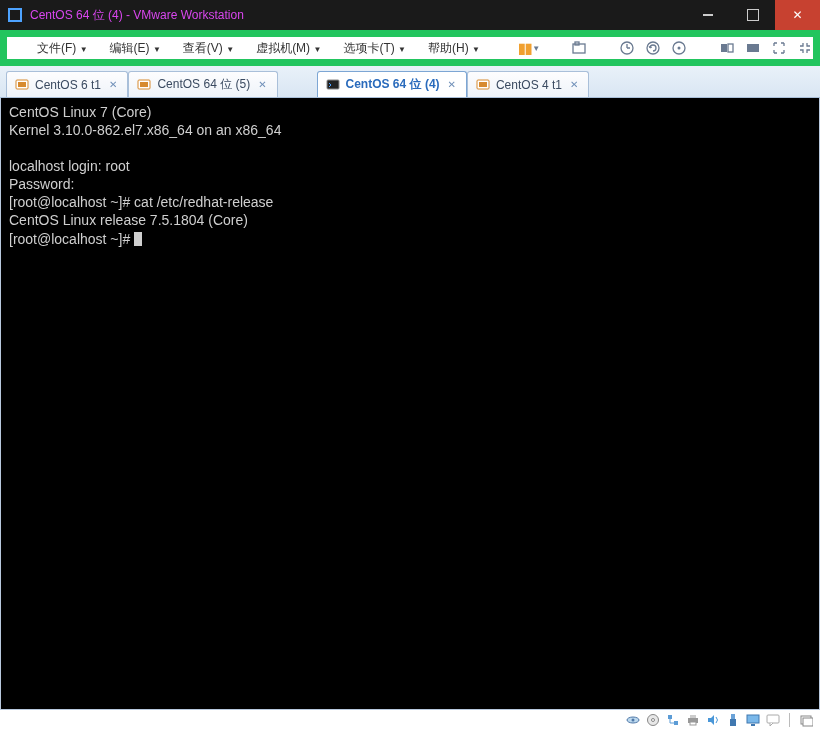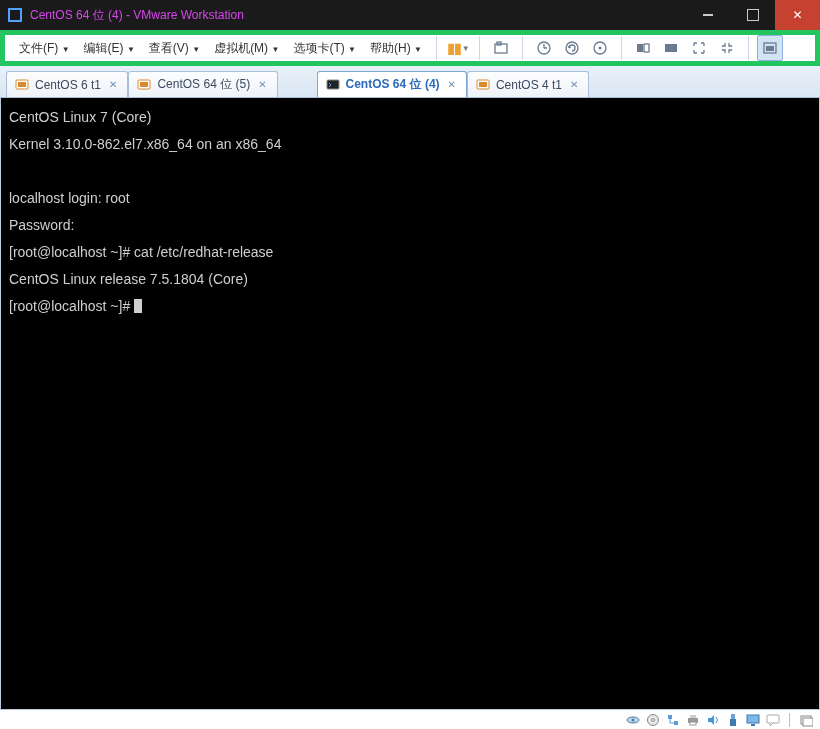--- a/index.html
+++ b/index.html
@@ -6,40 +6,40 @@
   body { width: 820px; height: 729px; background: #fff; overflow: hidden; }
   .titlebar { height: 30px; background: #1a1a1a; color: #d946ef; display: flex; align-items: center; padding-left: 8px; font-size: 12px; }
   .titlebar .app-icon { width: 14px; height: 14px; border: 2px solid #4da3ff; background: #1a1a1a; margin-right: 8px; }
   .titlebar .title-text { flex: 1; }
   .titlebar .win-btn { width: 45px; height: 30px; display: flex; align-items: center; justify-content: center; color: #ccc; font-size: 14px; }
   .titlebar .win-btn.close { background: #c74130; color: #fff; }
   .titlebar .win-btn.min::after { content:""; width:10px; height:2px; background:#ccc; }
   .titlebar .win-btn.max::after { content:""; width:10px; height:10px; border:1.5px solid #ccc; }
   .titlebar .win-btn.close::after { content:"✕"; font-size:12px; }
 
-  .menubar { height: 36px; background: #fff; border: 5px solid #22c55e; display: flex; align-items: center; font-size: 12px; color: #333; padding: 0 8px; gap: 2px; }
+  .menubar { height: 36px; background: #fff; border: 7px solid #22c55e; display: flex; align-items: center; font-size: 12px; color: #333; padding: 0 24px; gap: 10px; }
   .menubar .menu-item { padding: 4px 6px; cursor: pointer; white-space: nowrap; }
   .menubar .sep { width: 1px; height: 24px; background: #ccd6e4; margin: 0 6px; }
 
   .tb-btn { width: 26px; height: 26px; display:flex; align-items:center; justify-content:center; color:#6a7a91; border-radius:2px; }
   .tb-btn.pause { color:#f0a030; letter-spacing:-1px; font-size:14px; font-weight:bold;}
   .tb-btn .arrow-down{ font-size:8px; margin-left:1px; color:#6a7a91;}
   .tb-btn svg { width:16px; height:16px; }
   .tb-btn.active-fs{ background:#d3e3f6; border:1px solid #8bb0de;}
   .macros { font-family: "Microsoft YaHei","SimSun",sans-serif;}
 
   .tabbar { height: 32px; background: linear-gradient(#e9f1f9,#d9e6f3); border-bottom: 1px solid #a9bfd9; display: flex; align-items: flex-end; padding: 0 6px; font-size: 12px; }
   .tab { height: 26px; display: flex; align-items: center; background: linear-gradient(#fdfdfe,#eef3f9); border:1px solid #a9bfd9; border-bottom:none; border-radius:3px 3px 0 0; padding: 0 8px; gap:6px; color:#3a4a60;}
   .tab.active { background:#fff; border-color:#7da6d4; font-weight:normal;margin-left:39px; }
   .tab.active .tab-label{ color:#2a6bbc; font-weight:bold;}
   .tab .vm-icon { width:14px;height:14px; display:flex;}
   .tab .vm-icon svg{width:14px;height:14px;}
   .tab .close-x { color:#7090b8; font-size:10px; padding:0 2px;}
 
-  .terminal { background:#000; color:#cfcfcf; font-family: "Courier New", monospace; font-size:14px; line-height:26px; padding:6px 8px; height: calc(729px - 30px - 36px - 32px - 20px); overflow:hidden; border:1px solid #b9c9de; border-top:none; border-bottom:none; white-space:pre;}
+  .terminal { background:#000; color:#cfcfcf; font-family: "Courier New", monospace; font-size:14px; line-height:17px; padding:6px 8px; height: calc(729px - 30px - 36px - 32px - 20px); overflow:hidden; border:1px solid #b9c9de; border-top:none; border-bottom:none; white-space:pre;}
   .terminal .cursor{ display:inline-block; width:8px; height:14px; background:#cfcfcf; position:relative; top:2px;}
 
   .statusbar { height: 20px; background:#fff; border-top:1px solid #b9c9de; display:flex; align-items:center; font-size:12px; color:#555; padding:0 6px; font-family:"Microsoft YaHei","SimSun",sans-serif;}
   .statusbar .status-icons{ margin-left:auto; display:flex; gap:4px; align-items:center;}
   .statusbar .status-icons .icon{ width:16px;height:16px; display:flex; align-items:center; justify-content:center;}
   .statusbar .divider{ width:1px; height:14px; background:#bbb; margin:0 4px;}
 </style>
 </head>
 <body>
 

